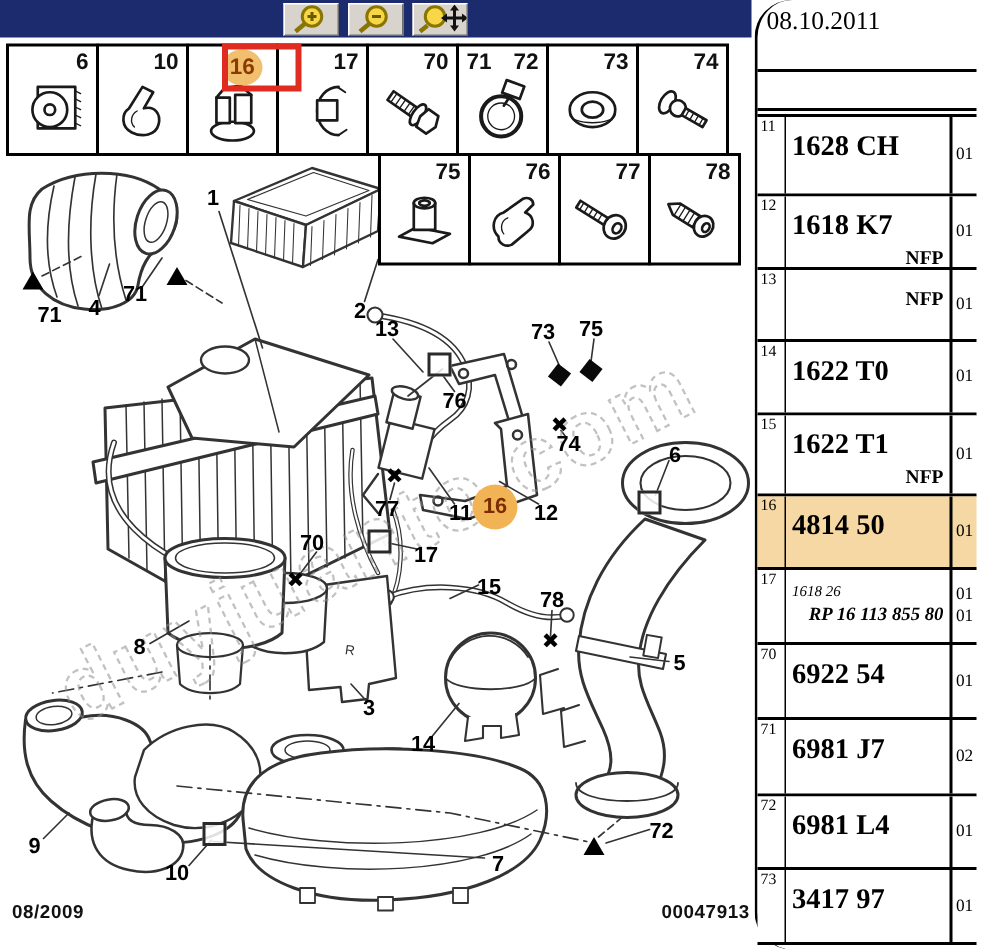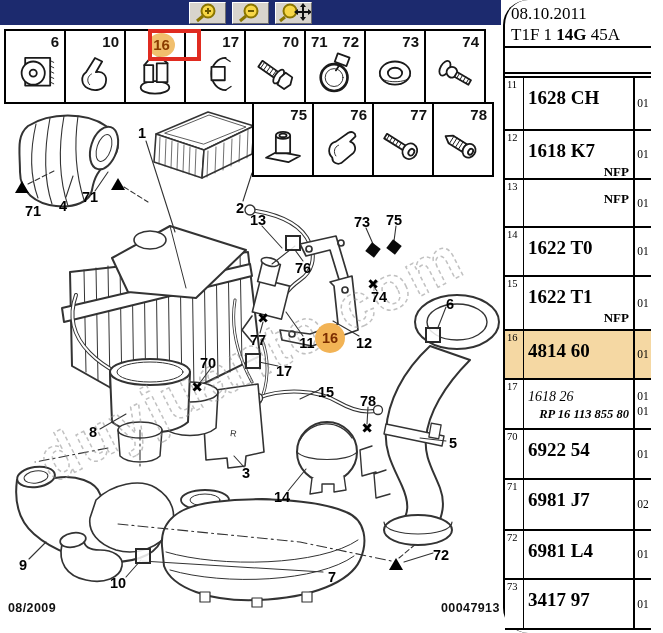--- a/index.html
+++ b/index.html
@@ -49,21 +49,21 @@
          font-family:"Liberation Serif",serif;border-radius:25px;}
   .phead{height:48px;border-bottom:2px solid #000;box-sizing:border-box;
          padding:3px 0 0 6px;font-size:17px;line-height:21px;color:#000;}
   .pspacer{height:26px;border-bottom:2px solid #000;box-sizing:border-box;}
   .prows{margin-top:2px;border-top:2px solid #000;}
   .prow{display:flex;border-bottom:2px solid #000;box-sizing:border-box;background:#fff;cursor:pointer;}
   .prow.hl{background:#f5d8a3;}
   .pidx{width:19px;border-right:1px solid #000;font-size:10.5px;padding:1px 0 0 2px;box-sizing:border-box;}
   .pmain{flex:1;padding:9px 2px 0 4px;box-sizing:border-box;overflow:hidden;}
   .pcode{font-weight:bold;font-size:19px;white-space:nowrap;}
-  .pcode.it{font-weight:normal;font-style:italic;font-size:14px;}
+  .pcode.it{font-weight:normal;font-style:italic;font-size:10px;}
   .pnote{font-weight:bold;font-size:13px;text-align:right;padding-right:2px;margin-top:2px;}
   .pnote.it{font-style:italic;font-size:12.5px;white-space:nowrap;}
   .pqty{width:18px;border-left:2px solid #000;box-sizing:border-box;font-size:11.5px;
         display:flex;flex-direction:column;justify-content:center;align-items:center;line-height:15px;}
 </style>
 </head>
 <body>
 
 <svg width="0" height="0" style="position:absolute" aria-hidden="true">
   <defs>
@@ -445,25 +445,20 @@
       <span class="mk mk-square" style="left: 253px; top: 361px;"></span>
       <span class="mk mk-square" style="left: 143px; top: 556px;"></span>
     </div>
 
   <div id="foot-left" class="foot">08/2009</div>
   <div id="foot-right" class="foot">00047913</div>
 
   <div class="panel">
     <div class="phead">
       <div>08.10.2011</div>
-      <div>
-        <span>T1F 1</span>
-        <b>14G</b>
-        <span>45A</span>
-      </div>
     </div>
     <div class="pspacer"></div>
     <div class="prows" id="parts-rows">
         <div class="prow" style="height: 53px;">
     <div class="pidx">11</div>
     <div class="pmain">
       <div class="pcode">1628 CH</div>
       <div class="pnote"></div>
     </div>
     <div class="pqty">
@@ -505,21 +500,21 @@
       <div class="pcode">1622 T1</div>
       <div class="pnote">NFP</div>
     </div>
     <div class="pqty">
             <span>01</span>
           </div>
   </div>
         <div class="prow hl" style="height: 49px;">
     <div class="pidx">16</div>
     <div class="pmain">
-      <div class="pcode">4814 60</div>
+      <div class="pcode">4814 50</div>
       <div class="pnote"></div>
     </div>
     <div class="pqty">
             <span>01</span>
           </div>
   </div>
         <div class="prow" style="height: 50px;">
     <div class="pidx">17</div>
     <div class="pmain">
       <div class="pcode it">1618 26</div>

